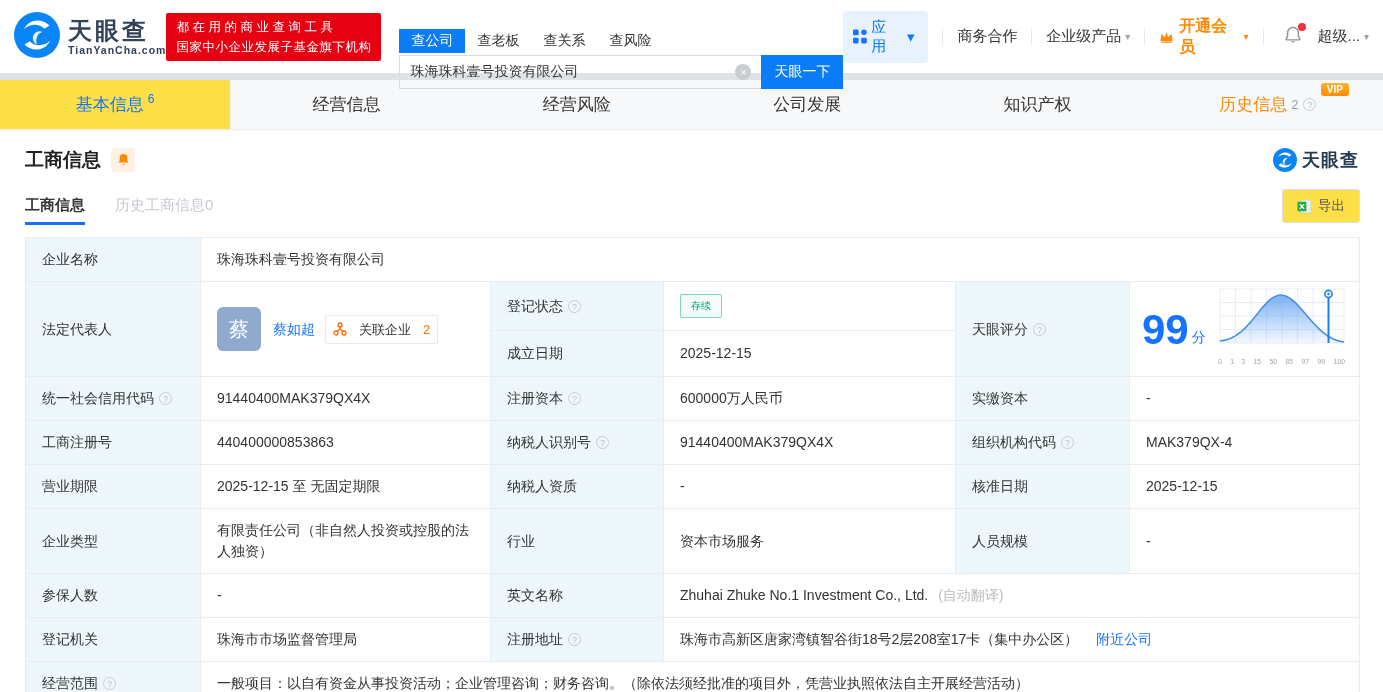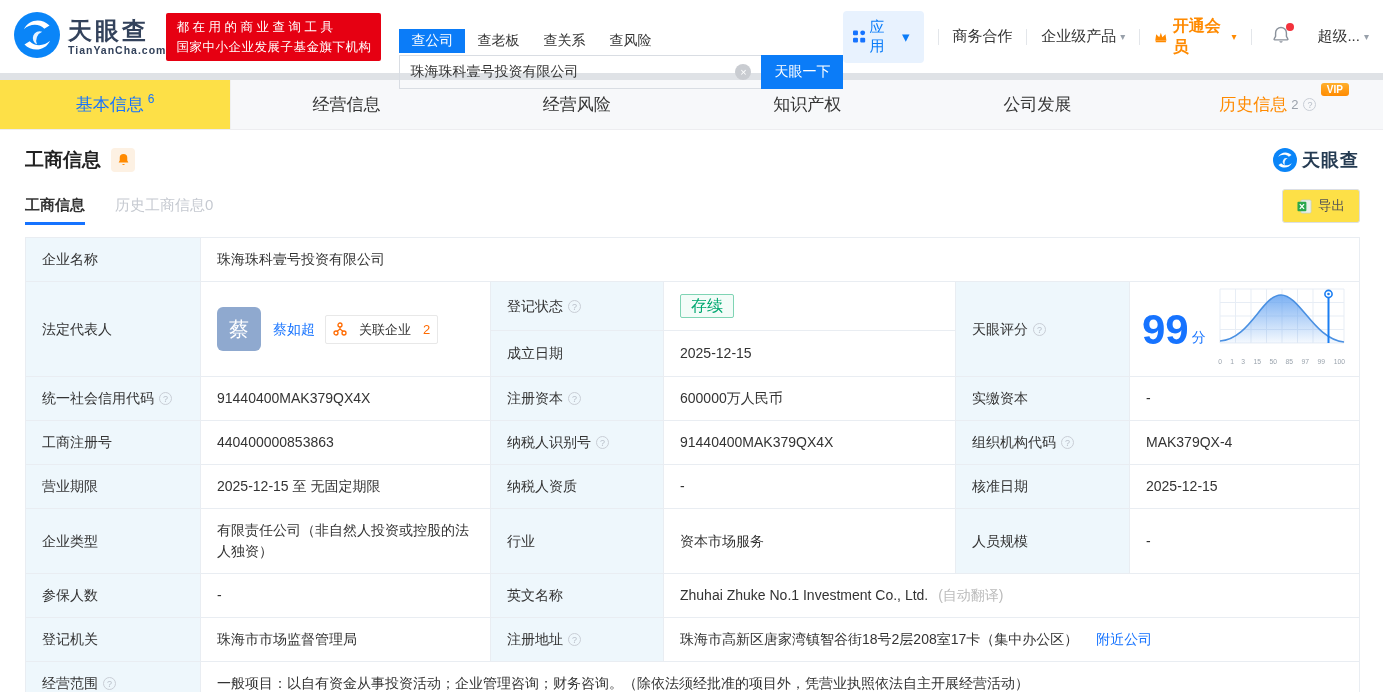--- a/index.html
+++ b/index.html
@@ -84,21 +84,21 @@
   .rep { display:flex; align-items:center; }
   .avatar { width:44px; height:44px; border-radius:6px; background:#8fa9cf; color:#fff; font-size:20px;
     display:flex; align-items:center; justify-content:center; cursor:pointer; flex:none; }
   .repname { margin:0 10px 0 12px; font-size:14px; }
   .relbadge { display:flex; align-items:center; border:1px solid #e8e8e8; border-radius:2px; padding:3px 7px;
     cursor:pointer; white-space:nowrap; }
   .relbadge span { font-size:13px; margin-left:12px; }
   .relbadge .num { color:#ff6a00; }
 
   .stbadge { display:inline-block; color:#00a870; border:1px solid #7fd4b4; background:#f3fcf8;
-    font-size:16px; padding:2px 10px; border-radius:2px; line-height:18px; }
+    font-size:10px; padding:2px 10px; border-radius:2px; line-height:18px; }
 
   .score-cell { padding:6px 8px 4px 12px !important; }
   .score-wrap { display:flex; align-items:center; }
   .score-num { font-size:42px; font-weight:bold; color:#1673ff; line-height:44px; }
   .score-unit { font-size:14px; color:#1673ff; margin:14px 6px 0 3px; }
   .mini-chart { margin-left:6px; }
   .ticks { width:128px; display:flex; justify-content:space-between; margin-top:1px; }
   .ticks span { font-size:7.5px; color:#9aa3ad; transform:scale(.9); }
 </style>
 </head>
@@ -169,45 +169,45 @@
       <span class="caret">▾</span>
     </div>
     <div class="sep"></div>
     <div class="bellwrap">
       <svg width="20" height="20" viewBox="0 0 24 24">
         <path d="M12 3a6.5 6.5 0 0 0-6.5 6.5v4.2L3.8 16.6a.8.8 0 0 0 .66 1.25h15.08a.8.8 0 0 0 .66-1.25l-1.7-2.9V9.5A6.5 6.5 0 0 0 12 3z" fill="none" stroke="#8a919b" stroke-width="1.7"></path>
         <path d="M9.8 19.6a2.3 2.3 0 0 0 4.4 0z" fill="#8a919b"></path>
       </svg>
       <span class="reddot"></span>
     </div>
-    <div class="rlink" style="margin-left:20px">
+    <div class="rlink" style="margin-left:8px">
       <span>超级...</span>
       <span class="caret">▾</span>
     </div>
   </div>
 </div>
 
 <div class="band"></div>
 
 <div class="mtabs">
   <div class="mtab on">
     <span>基本信息</span>
     <span class="cnt">6</span>
   </div>
   <div class="mtab">
     <span>经营信息</span>
   </div>
   <div class="mtab">
     <span>经营风险</span>
   </div>
   <div class="mtab">
+    <span>公司发展</span>
+  </div>
+  <div class="mtab">
     <span>知识产权</span>
-  </div>
-  <div class="mtab">
-    <span>公司发展</span>
   </div>
   <div class="mtab hist">
     <span>历史信息</span>
     <span class="cnt">2</span>
     <span class="help">?</span>
     <span class="vipbadge">VIP</span>
   </div>
 </div>
 
 <div class="sect-head">

